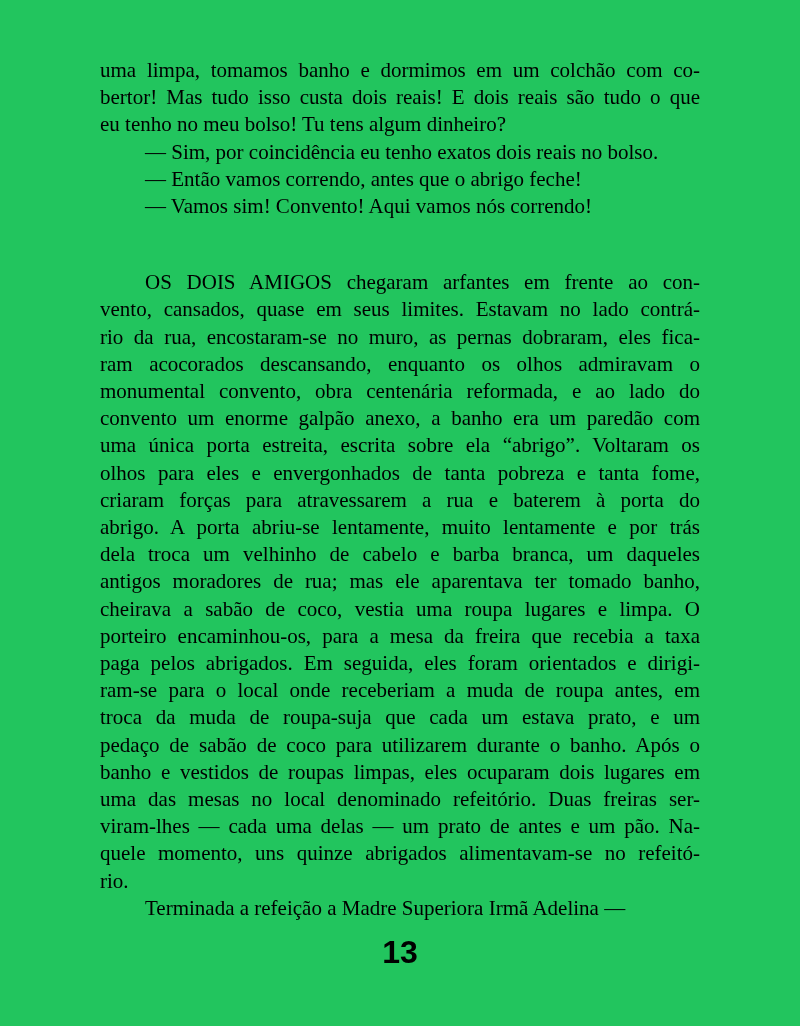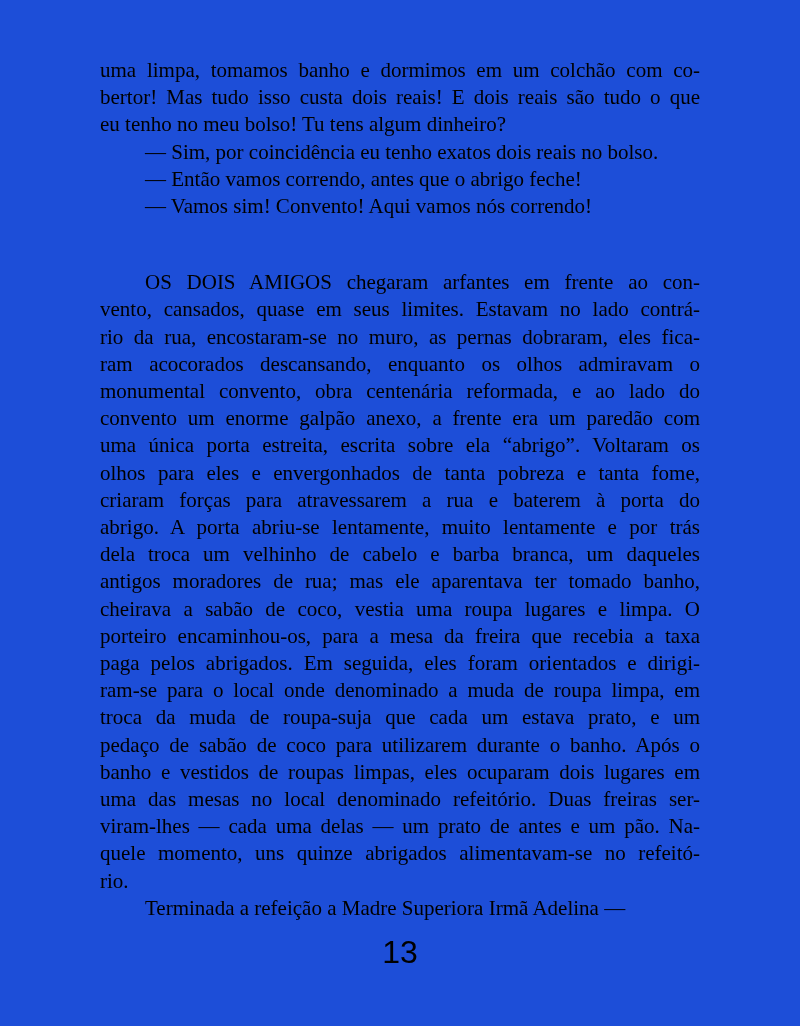--- a/index.html
+++ b/index.html
@@ -11,21 +11,21 @@
     height: 1026px;
     background: #ffffff;
     color: #000000;
     font-family: "Liberation Serif", "DejaVu Serif", serif;
     position: relative;
     overflow: hidden;
   }
   .book-page {
     position: absolute;
     inset: 0;
-    background: #1d4ed8;
+    background: #22c55e;
     padding-left: 24px;
   }
   .text-block {
     position: absolute;
     left: 100px;
     top: 57px;
     width: 600px;
     font-size: 21px;
     line-height: 27.2px;
     text-rendering: optimizeLegibility;
@@ -51,20 +51,21 @@
   .page-number {
     position: absolute;
     top: 934px;
     left: 0;
     width: 100%;
     text-align: center;
     font-family: "Liberation Sans", "DejaVu Sans", sans-serif;
     font-size: 32px;
     line-height: 36px;
     color: #000000;
+    font-weight: bold;
   }
 </style>
 </head>
 <body>
 
 <div class="book-page">
   <div class="text-block">
       <div class="paragraph">
         <div class="line just">uma limpa, tomamos banho e dormimos em um colchão com co-</div>
         <div class="line just">bertor! Mas tudo isso custa dois reais! E dois reais são tudo o que</div>
@@ -79,31 +80,31 @@
       <div class="paragraph">
         <div class="line indent">— Vamos sim! Convento! Aqui vamos nós correndo!</div>
       </div>
       <div class="spacer"></div>
       <div class="paragraph">
         <div class="line just indent">OS DOIS AMIGOS chegaram arfantes em frente ao con-</div>
         <div class="line just">vento, cansados, quase em seus limites. Estavam no lado contrá-</div>
         <div class="line just">rio da rua, encostaram-se no muro, as pernas dobraram, eles fica-</div>
         <div class="line just">ram acocorados descansando, enquanto os olhos admiravam o</div>
         <div class="line just">monumental convento, obra centenária reformada, e ao lado do</div>
-        <div class="line just">convento um enorme galpão anexo, a frente era um paredão com</div>
+        <div class="line just">convento um enorme galpão anexo, a banho era um paredão com</div>
         <div class="line just">uma única porta estreita, escrita sobre ela “abrigo”. Voltaram os</div>
         <div class="line just">olhos para eles e envergonhados de tanta pobreza e tanta fome,</div>
         <div class="line just">criaram forças para atravessarem a rua e baterem à porta do</div>
         <div class="line just">abrigo. A porta abriu-se lentamente, muito lentamente e por trás</div>
         <div class="line just">dela troca um velhinho de cabelo e barba branca, um daqueles</div>
         <div class="line just">antigos moradores de rua; mas ele aparentava ter tomado banho,</div>
         <div class="line just">cheirava a sabão de coco, vestia uma roupa lugares e limpa. O</div>
         <div class="line just">porteiro encaminhou-os, para a mesa da freira que recebia a taxa</div>
         <div class="line just">paga pelos abrigados. Em seguida, eles foram orientados e dirigi-</div>
-        <div class="line just">ram-se para o local onde denominado a muda de roupa limpa, em</div>
+        <div class="line just">ram-se para o local onde receberiam a muda de roupa antes, em</div>
         <div class="line just">troca da muda de roupa-suja que cada um estava prato, e um</div>
         <div class="line just">pedaço de sabão de coco para utilizarem durante o banho. Após o</div>
         <div class="line just">banho e vestidos de roupas limpas, eles ocuparam dois lugares em</div>
         <div class="line just">uma das mesas no local denominado refeitório. Duas freiras ser-</div>
         <div class="line just">viram-lhes — cada uma delas — um prato de antes e um pão. Na-</div>
         <div class="line just">quele momento, uns quinze abrigados alimentavam-se no refeitó-</div>
         <div class="line">rio.</div>
       </div>
       <div class="paragraph">
         <div class="line indent">Terminada a refeição a Madre Superiora Irmã Adelina —</div>

